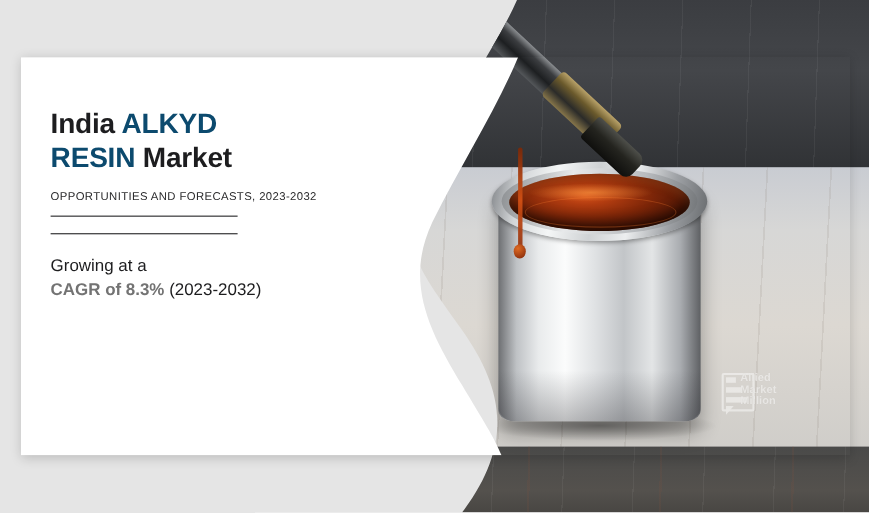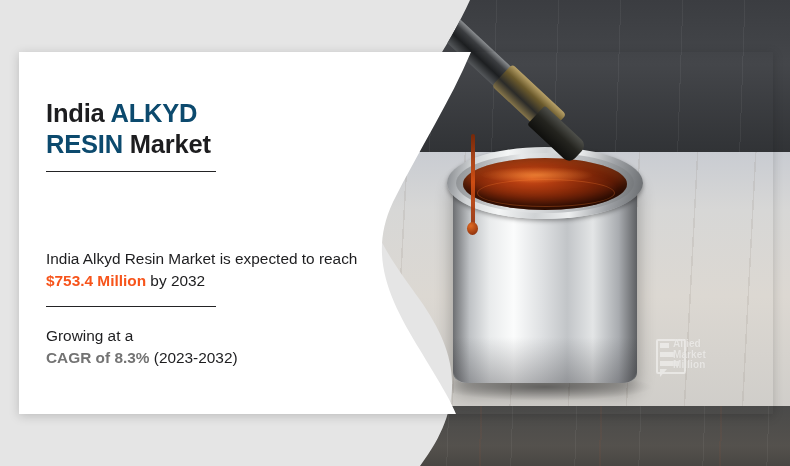--- a/index.html
+++ b/index.html
@@ -233,23 +233,23 @@
   </div>
 
   <div id="card">
     <div id="card-white"></div>
   </div>
 
   <div id="content">
 
     <h1 id="title"><span>India </span><span class="hl">ALKYD</span><br><span class="hl">RESIN</span><span> Market</span></h1>
 
+    <p id="subtitle">OPPORTUNITIES AND FORECASTS, 2023-2032</p>
     <div class="rule"></div>
 
-    <p id="stat"><span>India Alkyd Resin Market is expected to reach </span><span class="hl">$753.4 Million</span><span> by 2032</span></p>
 
     <div class="rule2"></div>
 
     <p id="cagr"><span>Growing at a</span><br><span class="hl">CAGR of 8.3%</span><span class="yrs"> (2023-2032)</span></p>
   </div>
 
   <div id="watermark">
     <div class="wm-bubble"></div>
     <div class="wm-tail"></div>
     <div class="wm-bar wm-b1"></div>

